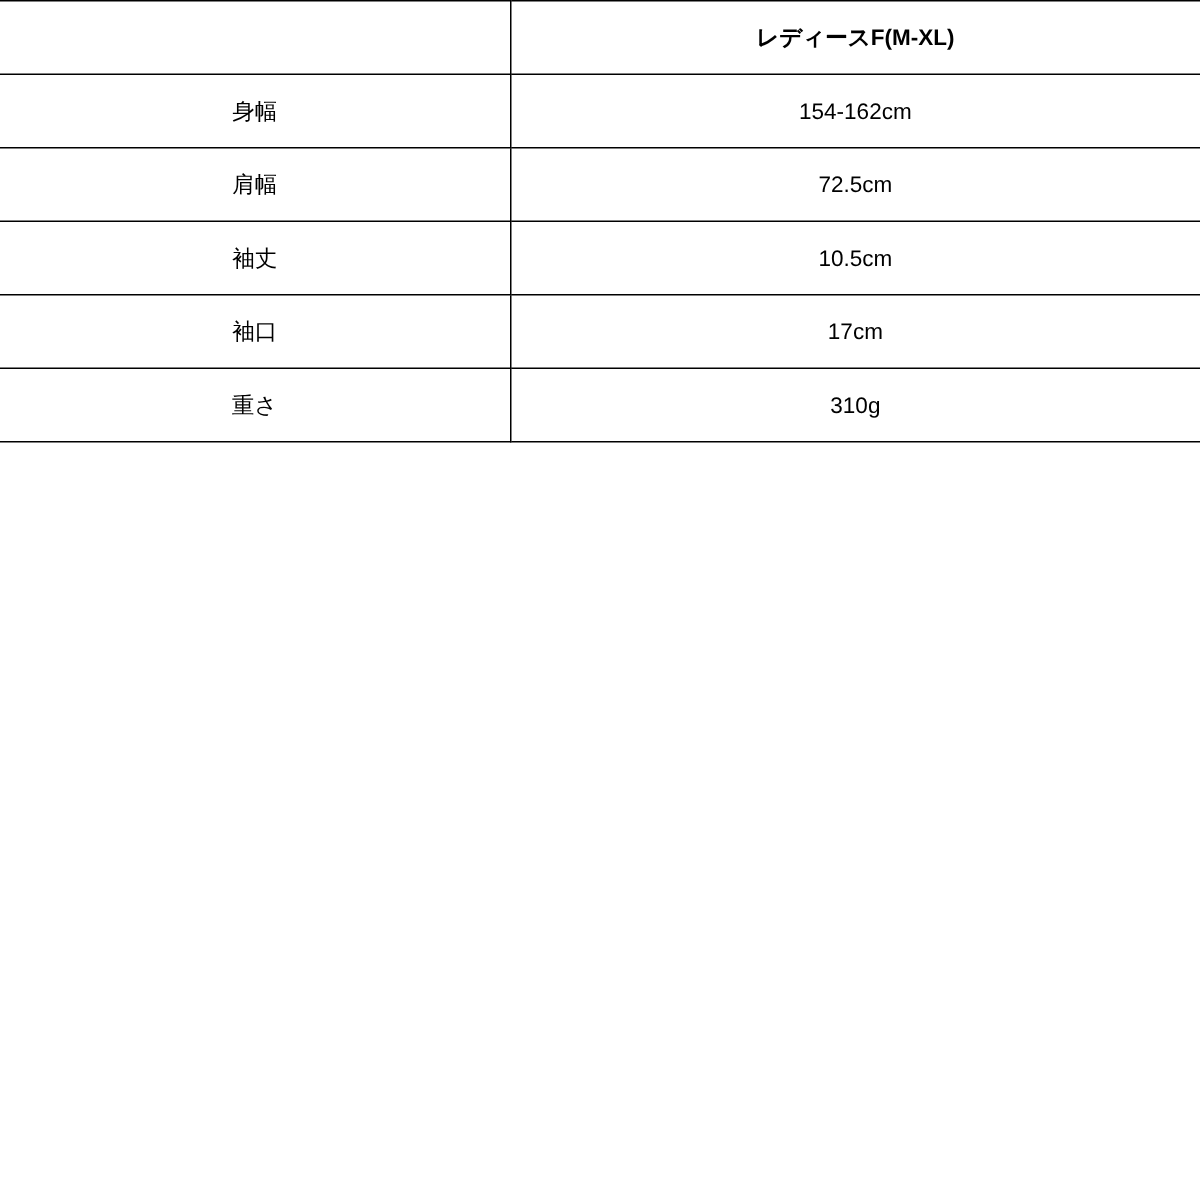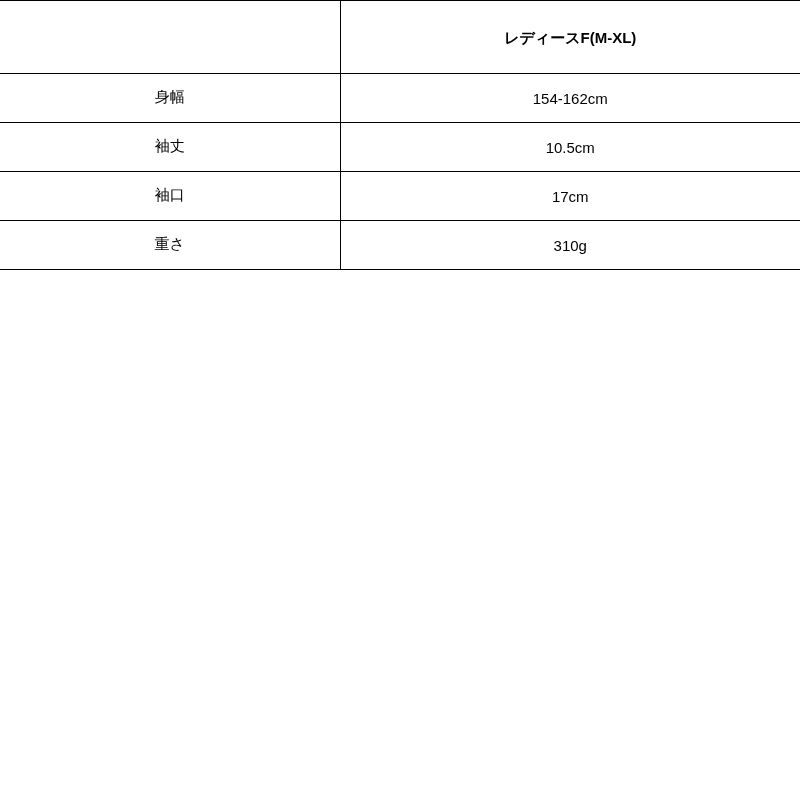--- a/index.html
+++ b/index.html
@@ -32,25 +32,24 @@
   table.size-table th {
     border-top: 1px solid #000000;
     border-bottom: 1px solid #000000;
     border-left: none;
     border-right: none;
     text-align: center;
     vertical-align: middle;
     font-weight: normal;
     font-size: 15px;
     line-height: 1.4;
-    padding: 12px;
+    padding: 0;
   }
   table.size-table td.label-cell {
     border-right: 1px solid #000000;
-    font-family: Liberation Mono, monospace;
   }
   table.size-table thead th {
     font-weight: bold;
     font-size: 15px;
   }
   table.size-table thead th.head-label {
     border-right: 1px solid #000000;
   }
   table.size-table tr.header-row th { height: 48px; }
   table.size-table tbody tr { height: 49px; }
@@ -72,20 +71,24 @@
         <th class="head-label"></th>
         <th class="head-value">レディースF(M-XL)</th>
       </tr>
     </thead>
     <tbody>
       <tr>
         <td class="label-cell">身幅</td>
         <td class="value-cell">154-162cm</td>
       </tr>
       <tr>
+        <td class="label-cell">肩幅</td>
+        <td class="value-cell">72.5cm</td>
+      </tr>
+      <tr>
         <td class="label-cell">袖丈</td>
         <td class="value-cell">10.5cm</td>
       </tr>
       <tr>
         <td class="label-cell">袖口</td>
         <td class="value-cell">17cm</td>
       </tr>
       <tr>
         <td class="label-cell">重さ</td>
         <td class="value-cell">310g</td>

